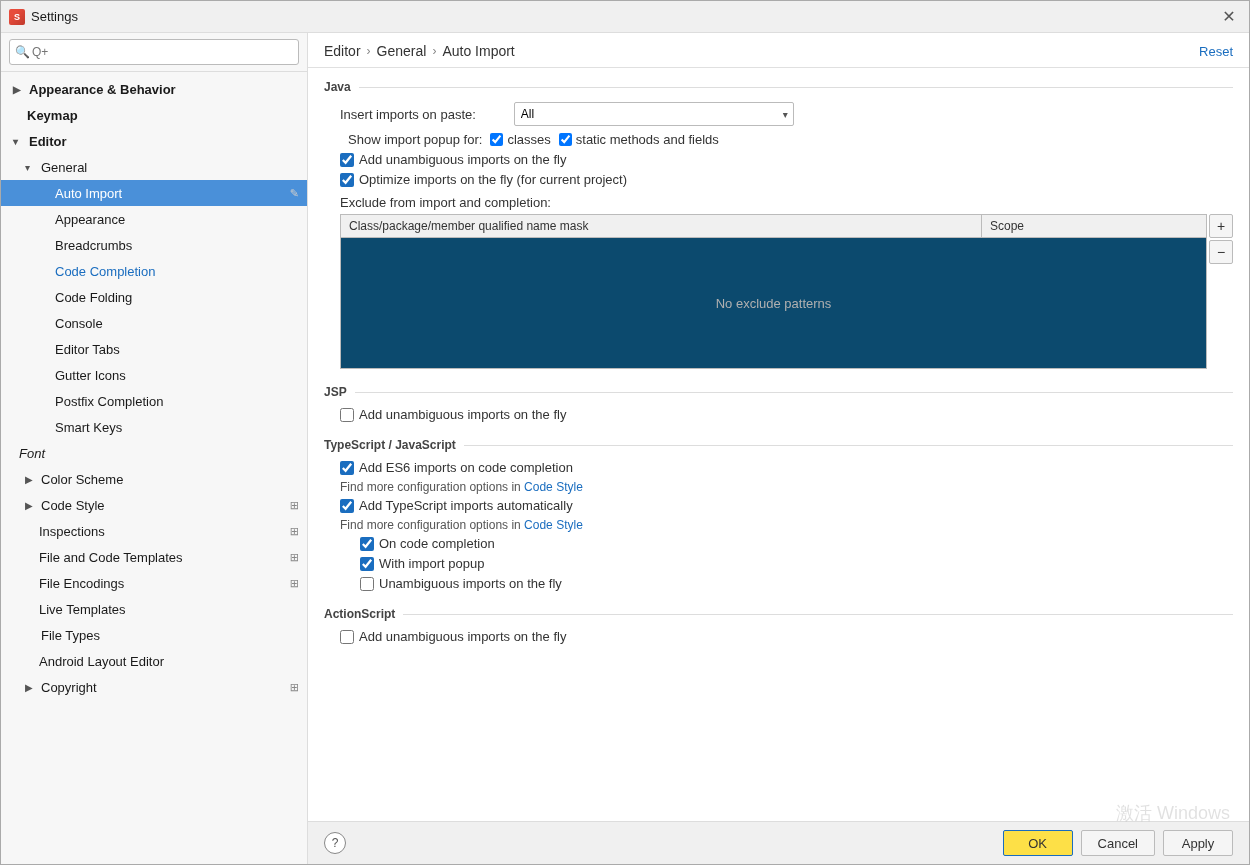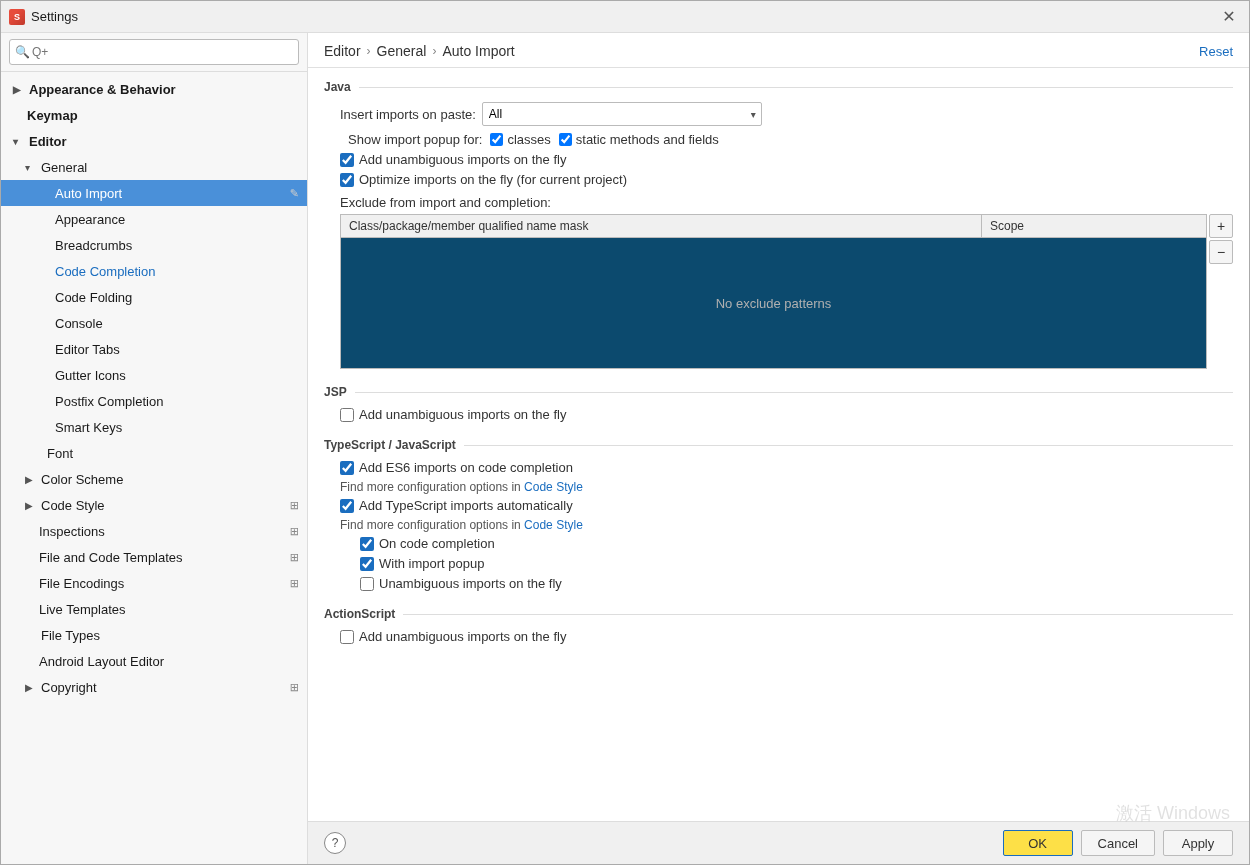--- a/index.html
+++ b/index.html
@@ -197,20 +197,21 @@
       -webkit-appearance: none;
       min-width: 280px;
       outline: none;
       cursor: pointer;
       position: relative;
     }
     .select-wrapper {
       position: relative;
       display: inline-flex;
       align-items: center;
+      margin-left: 32px;
     }
     .select-wrapper::after {
       content: '▾';
       position: absolute;
       right: 6px;
       font-size: 10px;
       color: #555;
       pointer-events: none;
     }
 
@@ -442,21 +443,21 @@
         <div class="tree-item indent-2">
           <span class="chevron" style="visibility:hidden;">▶</span>
           <span class="item-label">Postfix Completion</span>
         </div>
 
         <div class="tree-item indent-2">
           <span class="chevron" style="visibility:hidden;">▶</span>
           <span class="item-label">Smart Keys</span>
         </div>
 
-        <div class="tree-item indent-1" style="padding-left:46px;">
+        <div class="tree-item indent-1" style="padding-left:18px;font-style:italic;">
           <span class="item-label">Font</span>
         </div>
 
         <div class="tree-item indent-1">
           <span class="chevron">▶</span>
           <span class="item-label">Color Scheme</span>
         </div>
 
         <div class="tree-item indent-1">
           <span class="chevron">▶</span>

